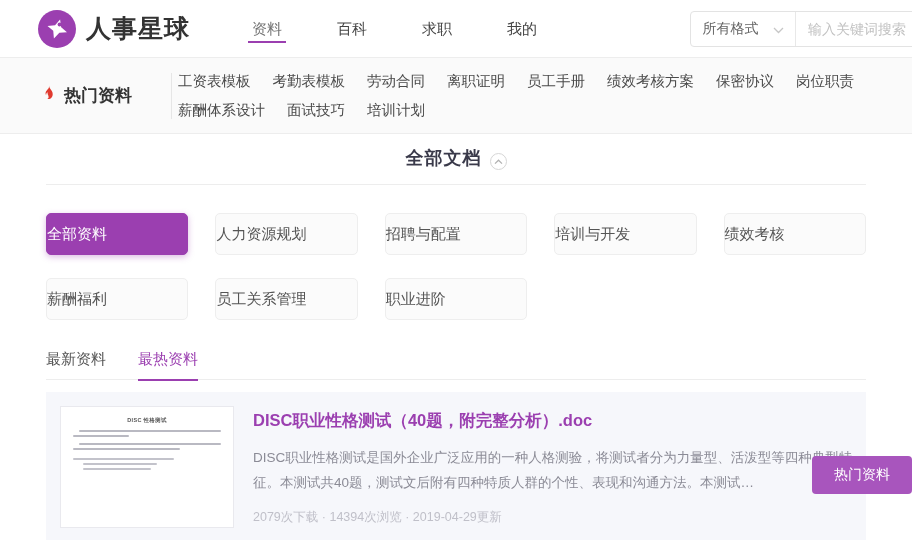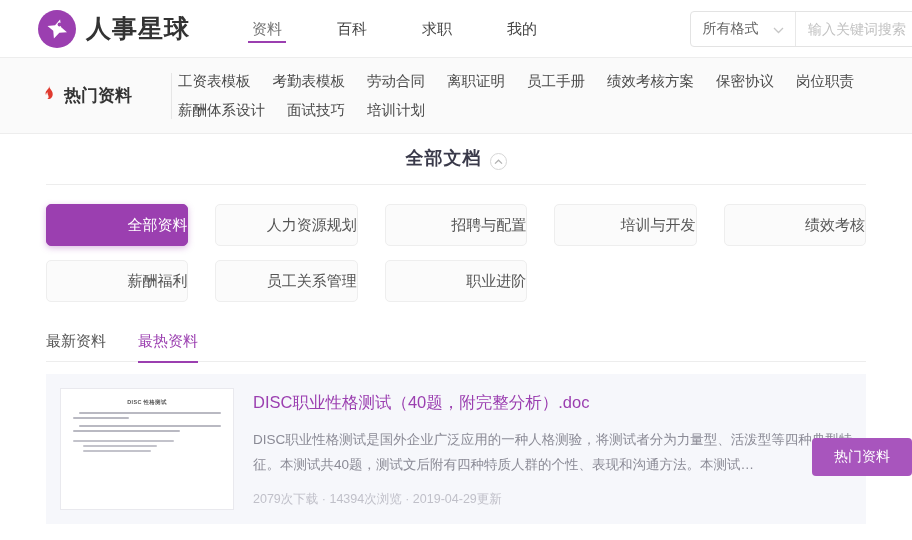--- a/index.html
+++ b/index.html
@@ -179,25 +179,26 @@
     column-gap: 27px;
     row-gap: 14px;
   }
   .cat-btn {
     height: 42px;
     border: 1px solid #eeeeee;
     border-radius: 5px;
     background: #fbfbfb;
     display: flex;
     align-items: center;
-    justify-content: flex-end;
+    justify-content: flex-start;
     font-size: 15px;
     color: #555;
     cursor: pointer;
     white-space: nowrap;
+    margin-top: 9px;
   }
   .cat-btn.active {
     background: #9b3fb0;
     border-color: #9b3fb0;
     color: #ffffff;
     box-shadow: 0 2px 6px rgba(155,63,176,0.35);
   }
 
   
   .tabs-row {
@@ -263,21 +264,21 @@
   .thumb-list .thumb-line { background: #c3c3cb; }
 
   .doc-body {
     flex: 1;
     padding-left: 19px;
     padding-top: 4px;
     min-width: 0;
   }
   .doc-title {
     font-size: 16.5px;
-    font-weight: normal;
+    font-weight: bold;
     color: #9b3fb0;
     cursor: pointer;
     white-space: nowrap;
     overflow: hidden;
   }
   .doc-desc {
     margin-top: 13px;
     font-size: 13.5px;
     line-height: 25px;
     color: #8b8b96;

